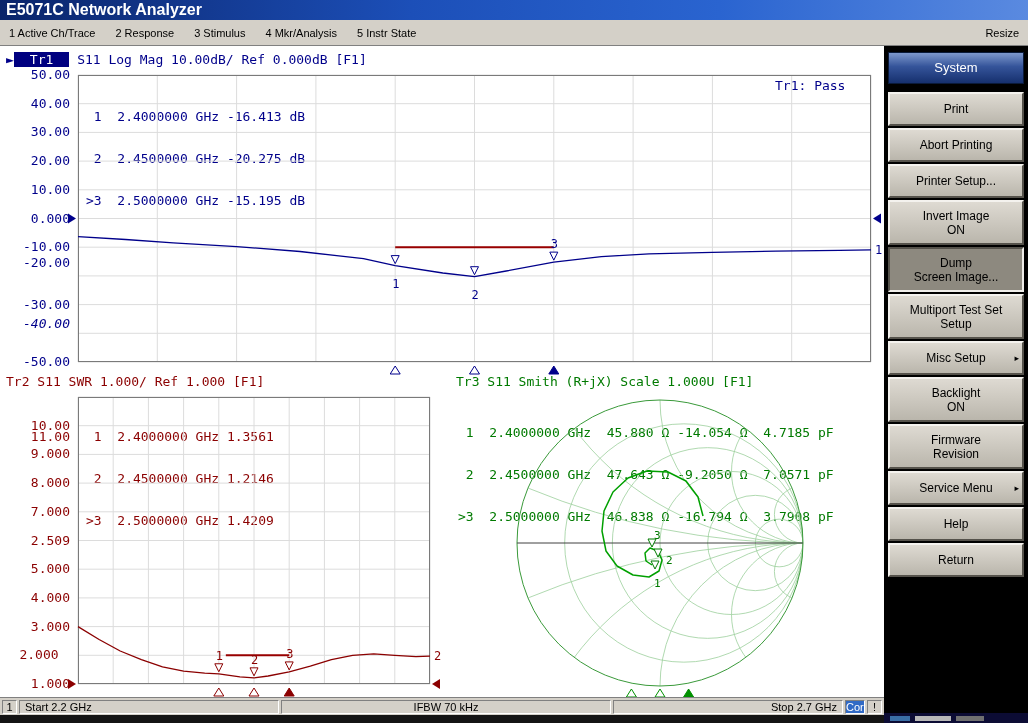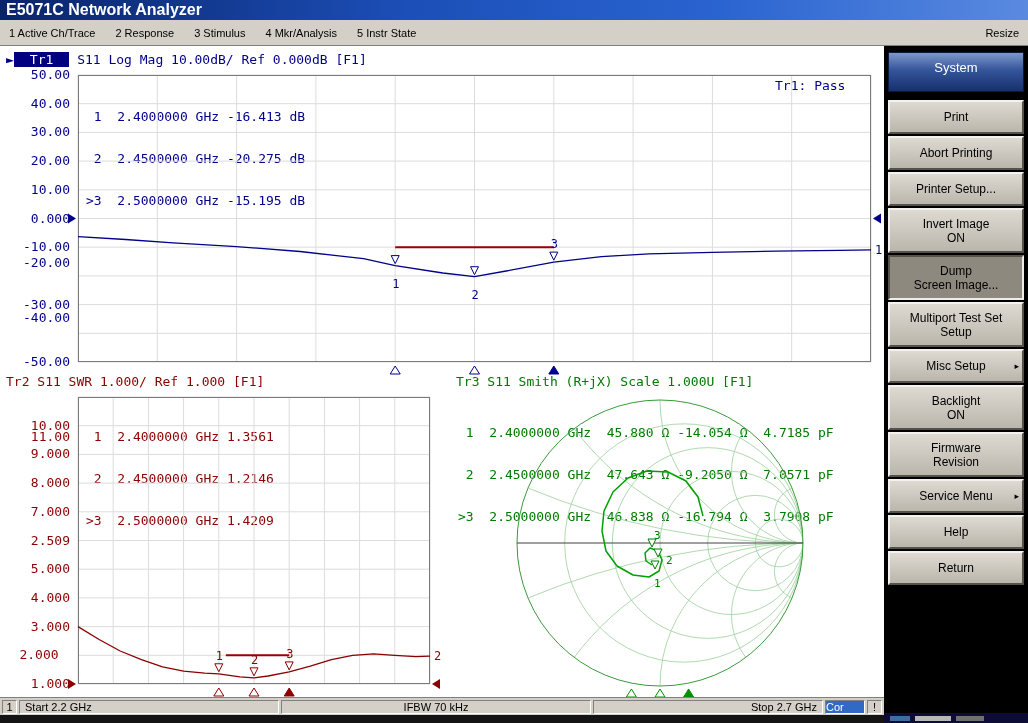--- a/index.html
+++ b/index.html
@@ -19,35 +19,35 @@
   .mono{font-family:"DejaVu Sans Mono",monospace;font-size:13px;white-space:pre}
   .hdr{position:absolute;line-height:15px}
   .mkr{position:absolute;line-height:14px}
   .tr1c{color:#00008b}.tr2c{color:#8b0000}.tr3c{color:#007a00}
   .badge{background:#000080;color:#fff;padding:0 16px}
   .ylwrap{position:absolute;left:0;top:0}
   .ylab{position:absolute;left:8px;width:62px;text-align:right;line-height:16px}
   .pass{position:absolute}
 
   .sidebar{position:absolute;left:884px;top:46px;width:144px;height:677px;background:#000;padding-top:6px}
-  .sk-title{width:136px;height:40px;margin:0 auto 8px;text-align:center;line-height:30px;color:#fff;font-size:13px;
+  .sk-title{width:136px;height:32px;margin:0 auto 8px;text-align:center;line-height:30px;color:#fff;font-size:13px;
     background:linear-gradient(180deg,#7d98cc,#35549a 45%,#16306e);border:1px solid #0a1a3a}
   .skbtn{width:136px;margin:0 auto 2px;background:linear-gradient(180deg,#dedad2,#bab6ac);
     border:2px solid;border-color:#f4f2ee #55524b #55524b #f4f2ee;color:#000;font-size:12px;line-height:14px;
     text-align:center;display:flex;flex-direction:column;justify-content:center;position:relative;cursor:default}
   .skbtn.h1{height:34px}.skbtn.h2{height:45px}
   .skbtn.pressed{background:#8d897f;border-color:#55524b #efede9 #efede9 #55524b}
   .skbtn .arrow{position:absolute;right:3px;top:50%;transform:translateY(-50%);font-size:9px}
 
   .statusbar{position:absolute;left:0;top:697px;width:884px;height:18px;background:#d4d0c8;border-top:1px solid #808080;
     display:flex;align-items:center;gap:2px;padding:1px 2px;font-size:11px;color:#000}
   .sb-box{width:15px;height:14px;text-align:center;line-height:13px;border:1px solid;border-color:#808080 #fff #fff #808080}
   .sb-sec{height:14px;line-height:13px;padding:0 5px;border:1px solid;border-color:#808080 #fff #fff #808080}
   .sb-center{text-align:center}.sb-right{text-align:right}
-  .sb-cor{height:14px;width:40px;line-height:13px;background:#316ac5;color:#fff;
+  .sb-cor{height:14px;width:20px;line-height:13px;background:#316ac5;color:#fff;
     border:1px solid;border-color:#808080 #fff #fff #808080}
 
   .bottomstrip{position:absolute;left:0;top:715px;width:884px;height:8px;background:#141414}
   .taskfrag{position:absolute;left:884px;top:713px;width:144px;height:10px;background:#0c0c34;
     display:flex;align-items:center;gap:5px;padding:0 6px}
   .tf-a{width:20px;height:5px;background:#3a6ea5}
   .tf-b{width:36px;height:5px;background:#b8b8b8}
   .tf-c{width:28px;height:5px;background:#707070}
 </style>
 </head>
@@ -74,21 +74,21 @@
   <div id="tr1-ylabels" class="ylwrap">
       <div class="ylab mono tr1c" style="top: 21px;">50.00</div>
       <div class="ylab mono tr1c" style="top: 49.7px;">40.00</div>
       <div class="ylab mono tr1c" style="top: 78.4px;">30.00</div>
       <div class="ylab mono tr1c" style="top: 107.1px;">20.00</div>
       <div class="ylab mono tr1c" style="top: 135.8px;">10.00</div>
       <div class="ylab mono tr1c" style="top: 164.5px;">0.000</div>
       <div class="ylab mono tr1c" style="top: 193.2px;">-10.00</div>
       <div class="ylab mono tr1c" style="top: 209px;">-20.00</div>
       <div class="ylab mono tr1c" style="top: 250.6px;">-30.00</div>
-      <div class="ylab mono tr1c" style="top: 264px;">-40.00</div>
+      <div class="ylab mono tr1c" style="top: 270px; font-style: italic;">-40.00</div>
       <div class="ylab mono tr1c" style="top: 308px;">-50.00</div>
     </div>
   <div class="mkr mono tr1c" style="left:86px;top:36px">
     <div> 1  2.4000000 GHz -16.413 dB</div>
     <div> 2  2.4500000 GHz -20.275 dB</div>
     <div>&gt;3  2.5000000 GHz -15.195 dB</div>
   </div>
   <svg id="tr1-svg" width="793" height="287" style="left:78px;top:29px">
       <line x1="0" y1="0" x2="0" y2="287" stroke="#dcdcdc" stroke-width="1"></line>
       <line x1="0" y1="0" x2="793" y2="0" stroke="#dcdcdc" stroke-width="1"></line>

